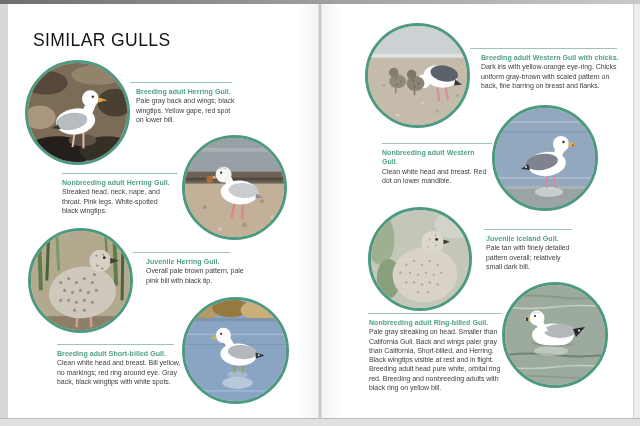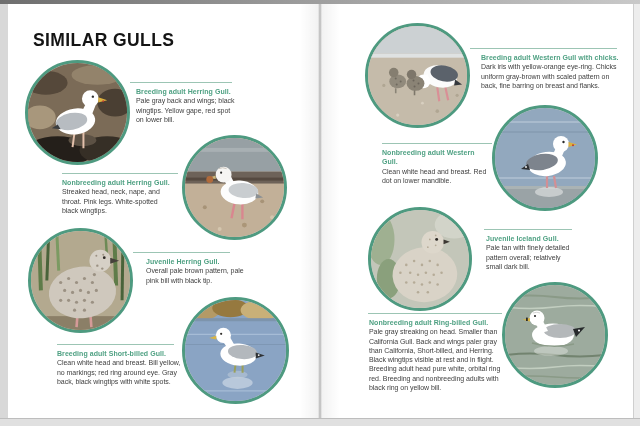--- a/index.html
+++ b/index.html
@@ -3,21 +3,21 @@
 <meta charset="utf-8">
 <style>
   html,body{margin:0;padding:0;}
   body{width:640px;height:426px;background:#d8d8d8;font-family:"Liberation Sans",sans-serif;position:relative;overflow:hidden;}
   .frame-top{position:absolute;left:0;top:0;width:640px;height:4px;background:linear-gradient(90deg,#6e6e6e,#9a9a9a 45%,#c9c9c9);}
   .frame-bottom{position:absolute;left:0;top:418px;width:640px;height:8px;background:#e0e0e0;border-top:1px solid #bdbdbd;}
   .page-area{position:absolute;left:8px;top:4px;width:626px;height:414px;background:#ffffff;}
   .spine{position:absolute;left:300px;top:4px;width:40px;height:414px;
     background:linear-gradient(90deg,rgba(0,0,0,0) 0%,rgba(0,0,0,0.05) 45%,rgba(120,120,120,0.45) 49%,rgba(120,120,120,0.45) 51%,rgba(0,0,0,0.05) 55%,rgba(0,0,0,0) 100%);}
   .right-edge{position:absolute;left:633px;top:4px;width:7px;height:414px;background:#ededed;border-left:1px solid #cfcfcf;}
-  .page-title{position:absolute;left:33px;top:30px;font-size:17.5px;font-weight:700;color:#141414;letter-spacing:.4px;}
+  .page-title{position:absolute;left:33px;top:30px;font-size:17.5px;font-weight:400;color:#141414;letter-spacing:.4px;}
   .rule{position:absolute;height:1px;background:#9cc5b4;}
   .entry{position:absolute;}
   .entry .heading{font-size:7px;line-height:9.3px;font-weight:700;color:#4fa183;letter-spacing:.05px;}
   .entry .body{font-size:7px;line-height:9.3px;font-weight:400;color:#3f3f3f;letter-spacing:-.05px;}
   .circle{position:absolute;border-radius:50%;border:3px solid #4e9a80;overflow:hidden;box-sizing:border-box;background:#cfd3c9;}
   .circle svg{display:block;width:100%;height:100%;}
 </style>
 </head>
 <body>
 

